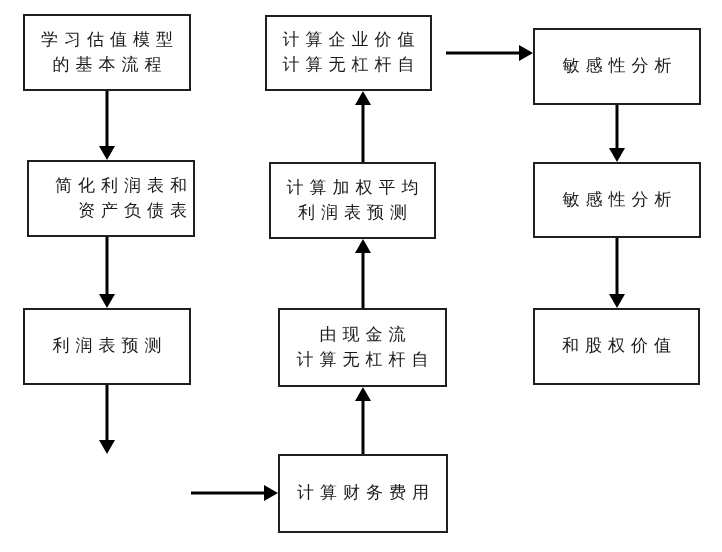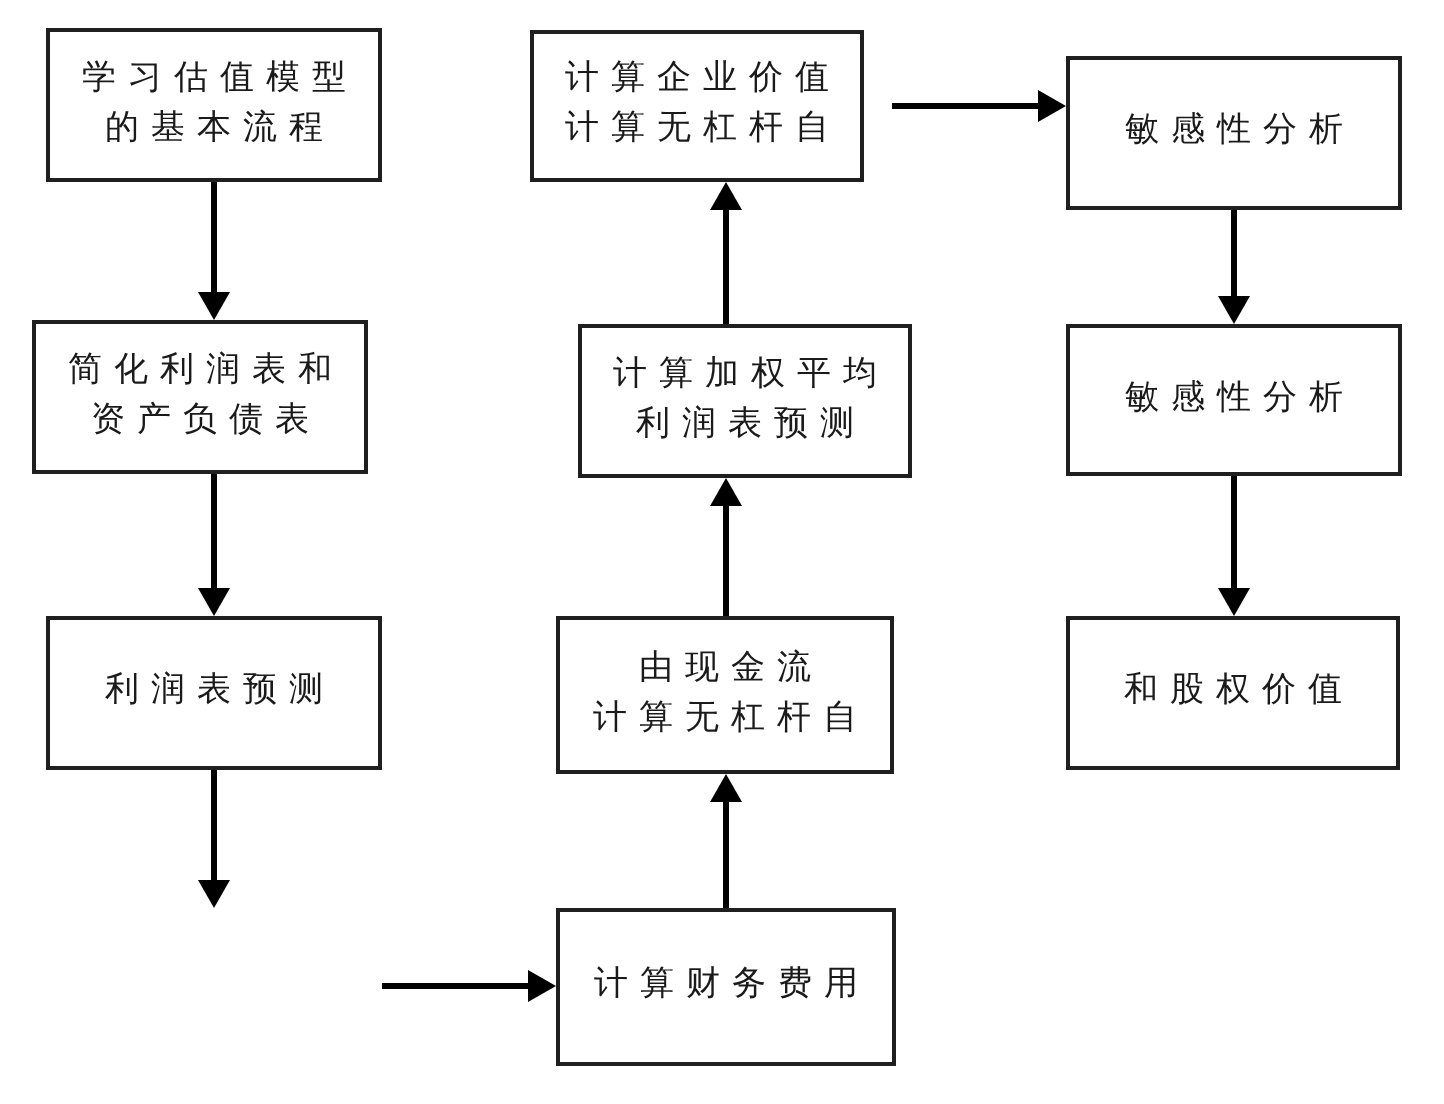--- a/index.html
+++ b/index.html
@@ -44,26 +44,26 @@
   .flow-box .line {
     font-size: 17px;
     line-height: 25px;
     letter-spacing: 6px;
     text-indent: 6px;
     color: #1a1a1a;
     white-space: nowrap;
   }
   
   .b1  { left: 23px;  top: 14px;  width: 168px; height: 77px; }
-  .b2  { left: 16px;  top: 160px; width: 168px; height: 77px; }
+  .b2  { left: 27px;  top: 160px; width: 168px; height: 77px; align-items: flex-end; }
   .b3  { left: 23px;  top: 308px; width: 168px; height: 77px; align-items: center; }
   .b4  { left: 23px;  top: 454px; width: 168px; height: 78px; }
   .b5  { left: 278px; top: 454px; width: 170px; height: 79px; }
   .b6  { left: 278px; top: 308px; width: 169px; height: 79px; }
-  .b7  { left: 289px; top: 162px; width: 167px; height: 77px; }
+  .b7  { left: 269px; top: 162px; width: 167px; height: 77px; }
   .b8  { left: 265px; top: 15px;  width: 167px; height: 76px; }
   .b9  { left: 533px; top: 28px;  width: 168px; height: 77px; }
   .b10 { left: 533px; top: 162px; width: 168px; height: 76px; }
   .b11 { left: 533px; top: 308px; width: 167px; height: 77px; }
 </style>
 </head>
 <body>
 
 <div class="canvas">
 

